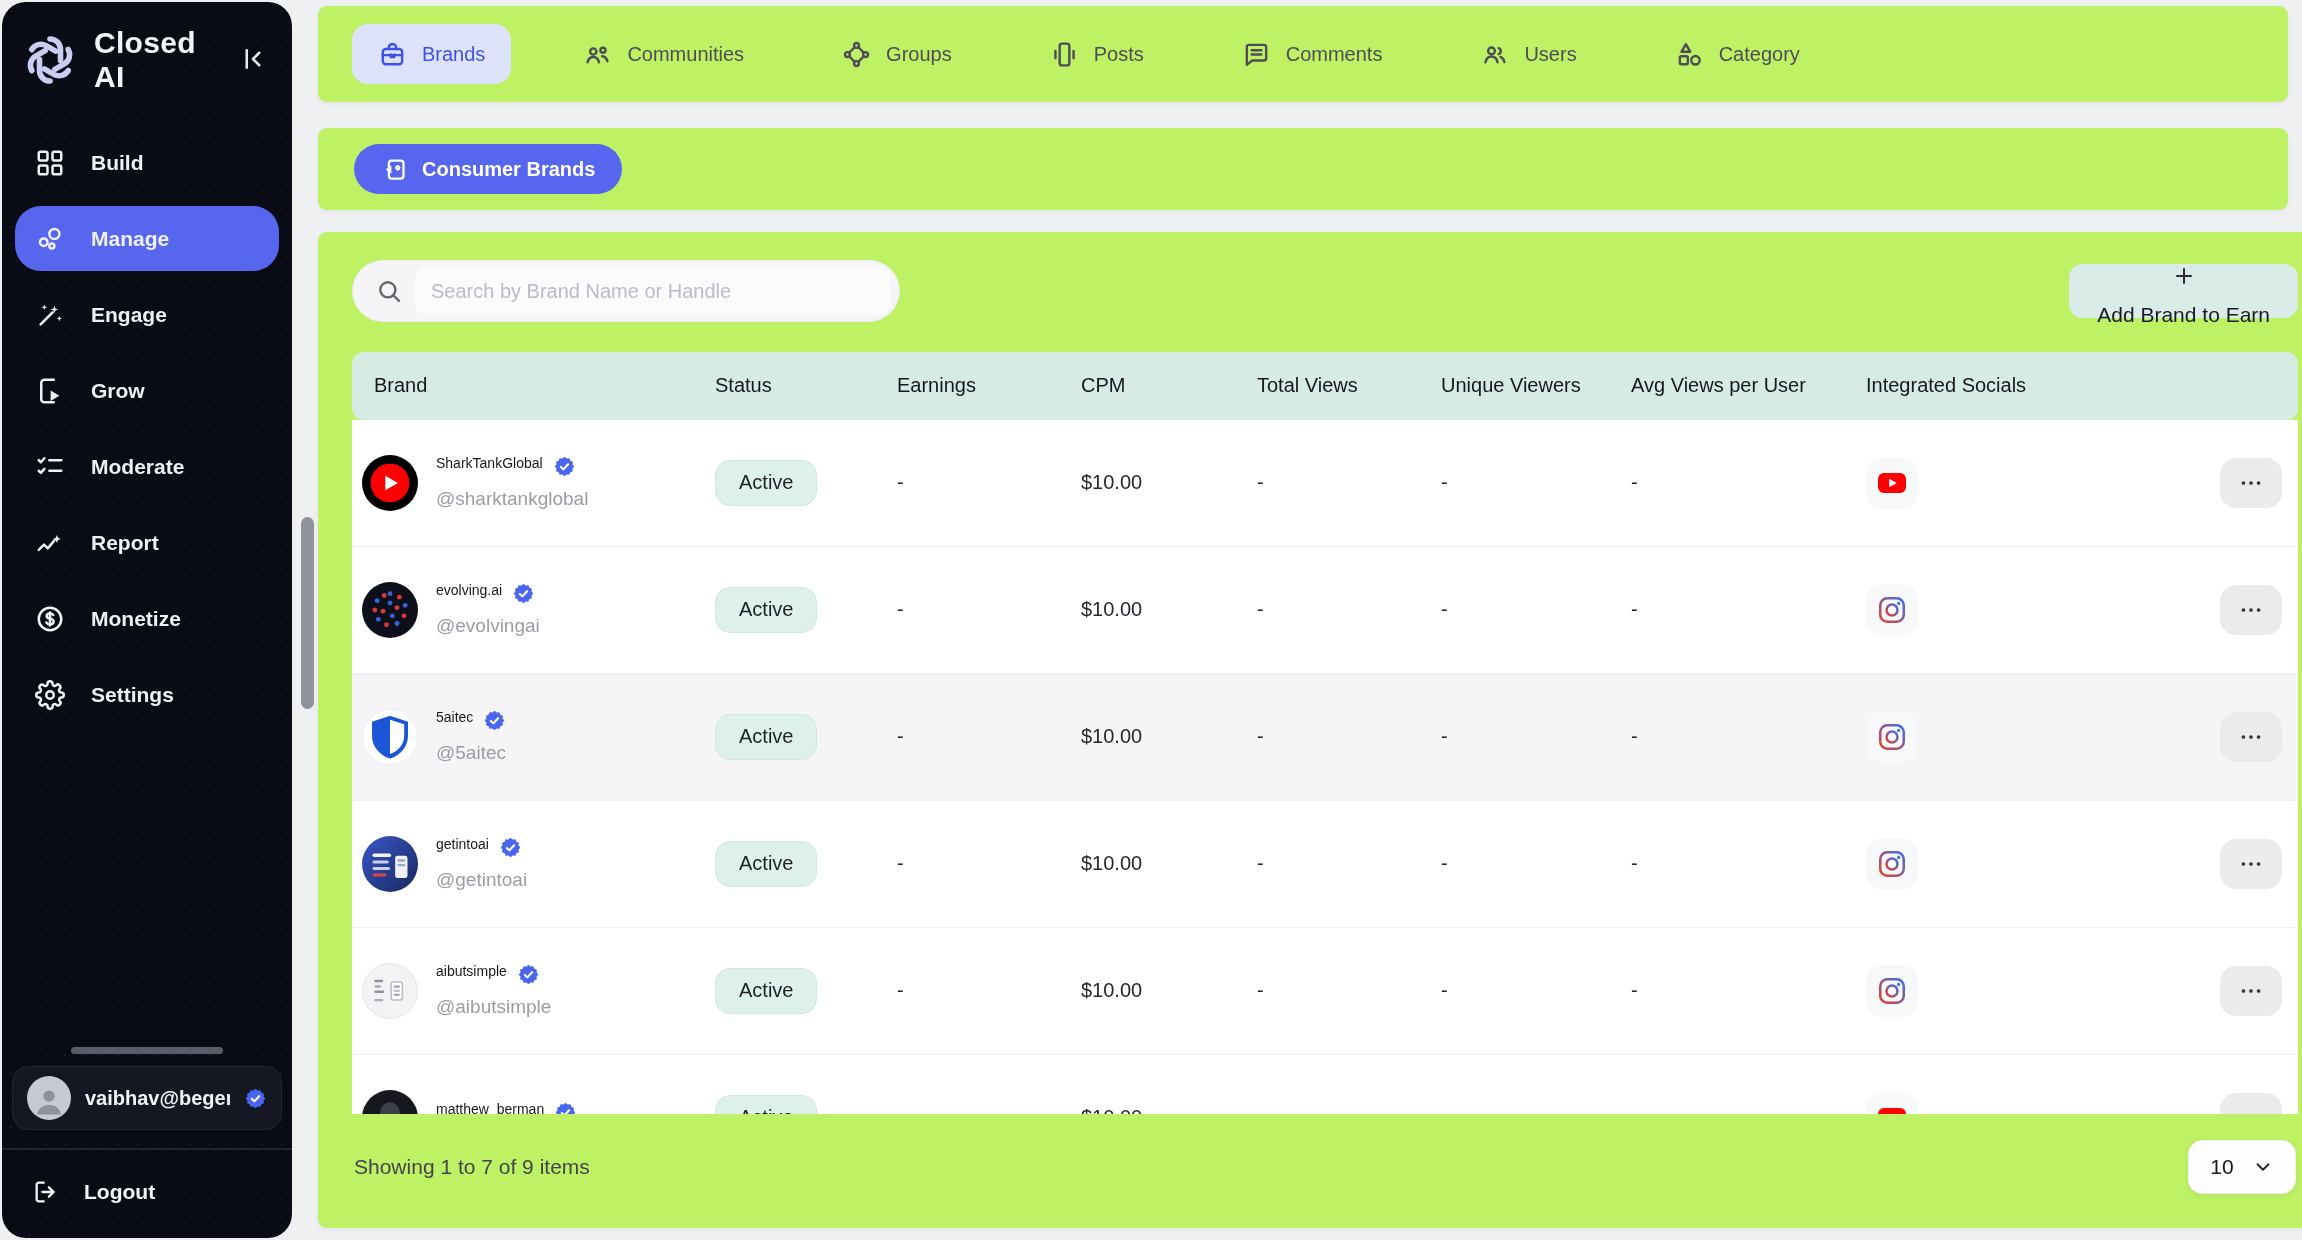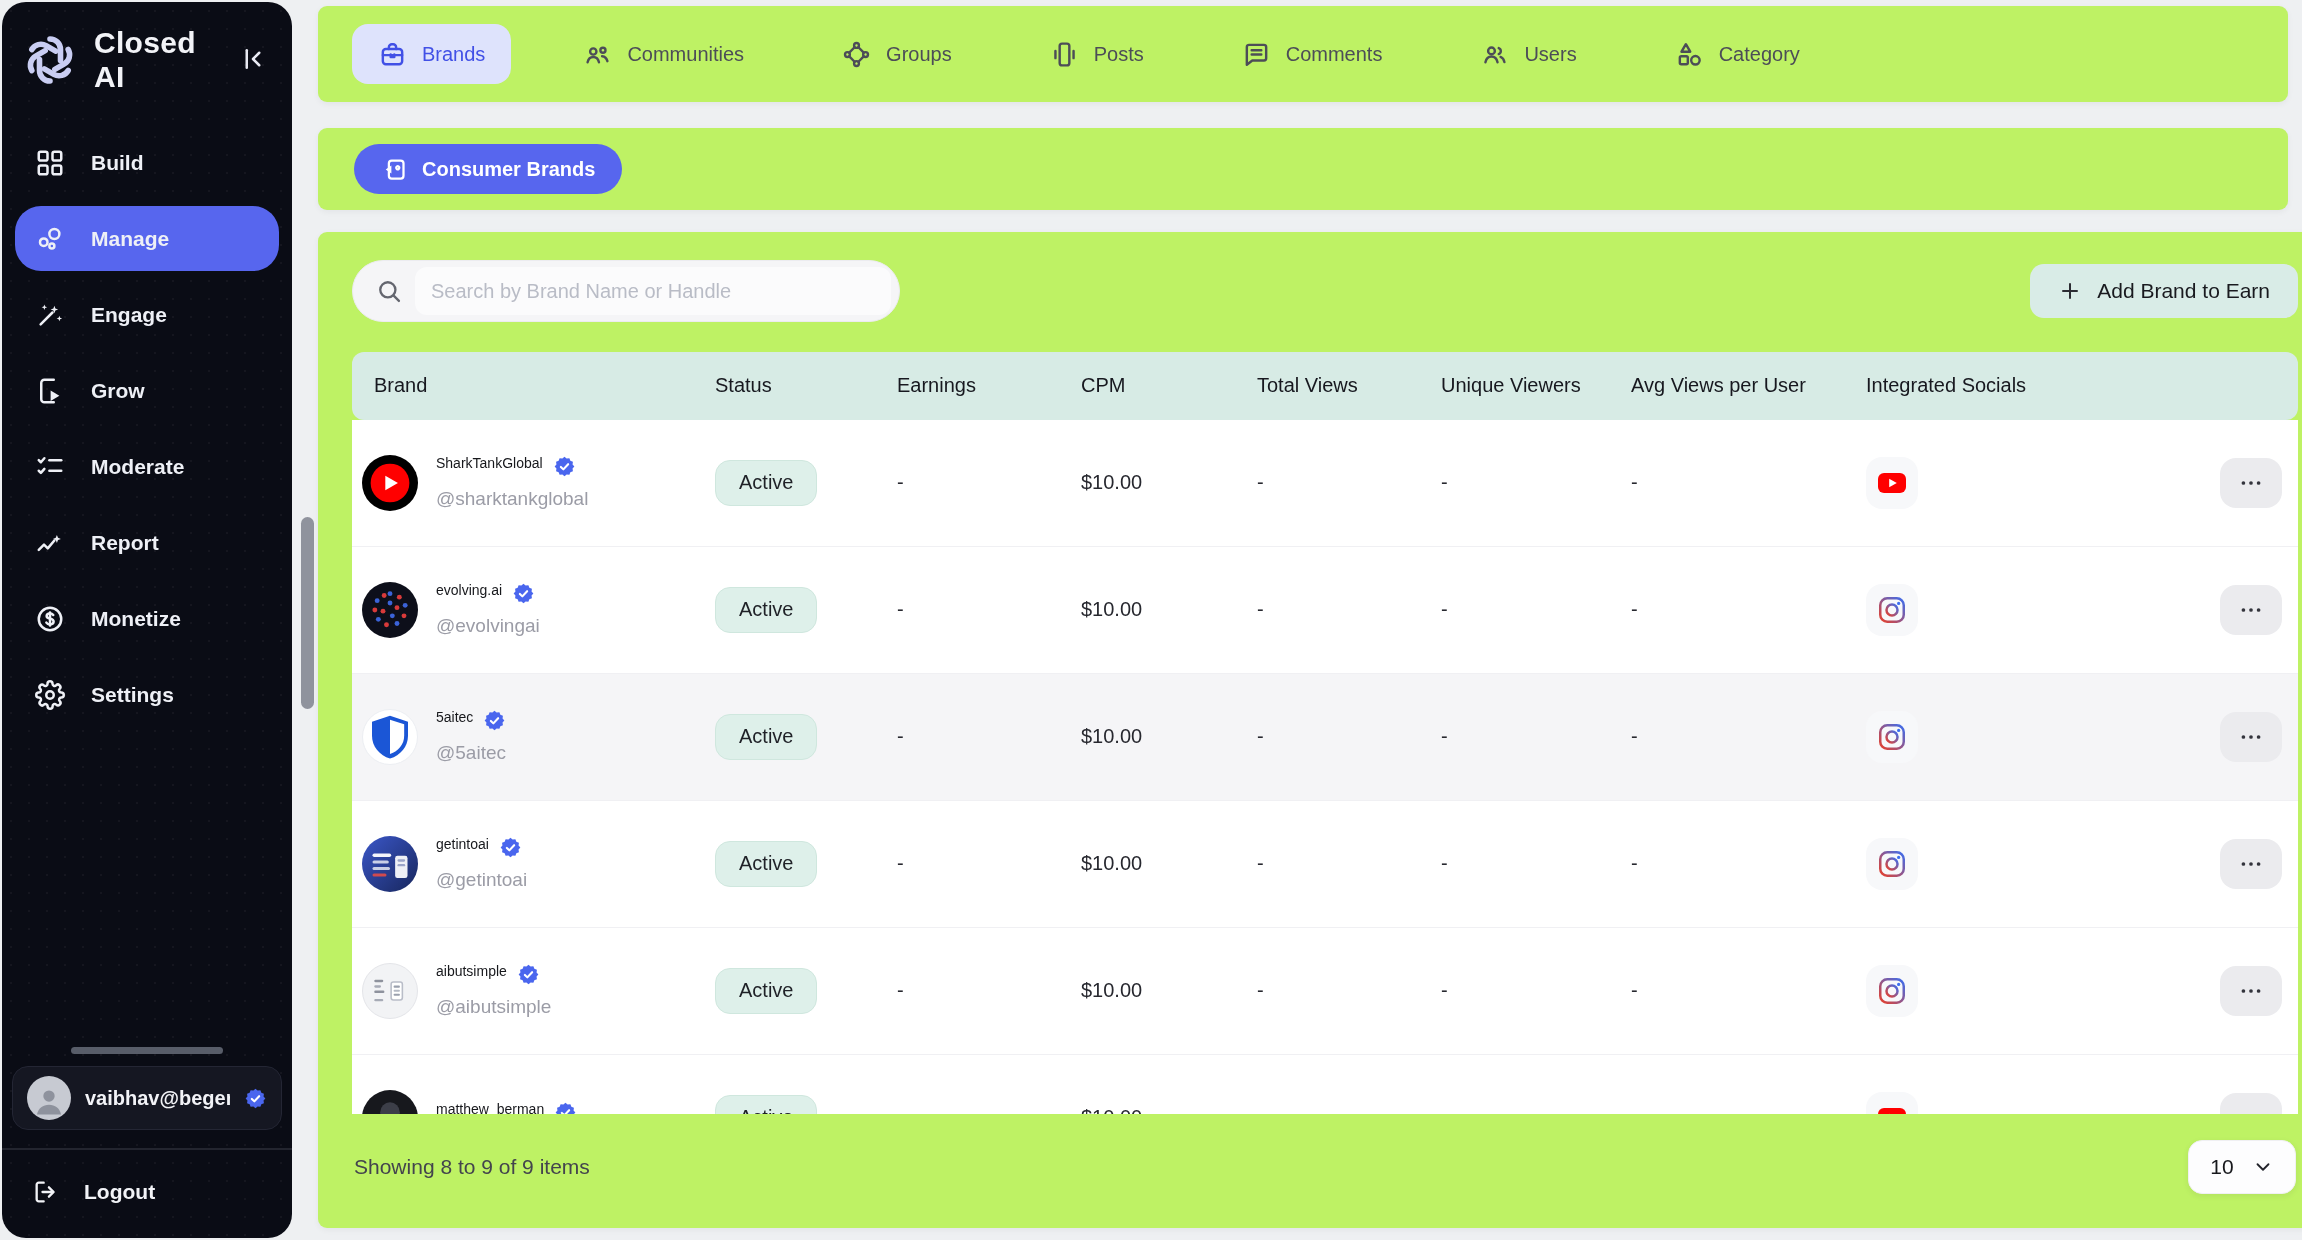--- a/index.html
+++ b/index.html
@@ -70,21 +70,21 @@
   .search-box { width:548px; height:62px; background:#f5f5f7; border:1px solid #ececf0;
     border-radius:31px; display:flex; align-items:center; gap:12px; padding:0 8px 0 22px; }
   .search-icon { width:28px; height:28px; display:flex; color:#64666f; flex:none; }
   .search-icon svg { width:100%; height:100%; }
   .search-field { flex:1; height:48px; background:#fbfbfc; border-radius:12px; display:flex; align-items:center; padding:0 16px; }
   .search-field input { width:100%; border:none; outline:none; background:transparent; font-size:20px;
     color:#3c3d45; font-family:inherit; }
   .search-field input::placeholder { color:#b9bcc6; }
   .add-btn { height:54px; padding:0 28px; background:var(--mint-button,#d9ece7); border:none; border-radius:14px;
     font-size:21px; color:#191a1f; display:flex; gap:15px; align-items:center; cursor:pointer;
-    font-weight:500; font-family:inherit; }
+    font-weight:500; font-family:inherit;flex-direction:column; }
   .add-btn .icon { width:24px; height:24px; display:flex; color:#2b2c33; }
   .add-btn .icon svg { width:100%; height:100%; }
 
   .grid-cols { display:grid; grid-template-columns:345px 182px 184px 176px 184px 190px 235px 230px 1fr; }
   .thead { margin-top:30px; background:var(--mint-header,#d7ebe5); border-radius:12px; height:68px; align-items:center; }
   .thead .th { font-size:20px; font-weight:500; color:#17181f; padding-left:18px; }
   .thead .th:first-child { padding-left:22px; }
 
   .rows-viewport { height:695px; overflow:hidden; }
   .trow { height:127px; align-items:center; border-bottom:1.5px solid #f0f0f3; background:#fff; }
@@ -677,21 +677,21 @@
                   <circle cx="5" cy="12" r="1.7"></circle>
                   <circle cx="12" cy="12" r="1.7"></circle>
                   <circle cx="19" cy="12" r="1.7"></circle>
                 </svg>
               </button>
     </div>
   </div>
         </div>
 
       <div class="footer">
-        <span class="footer-text">Showing 8 to 9 of 9 items</span>
+        <span class="footer-text">Showing 1 to 7 of 9 items</span>
         <button class="pagesize">
           <span>10</span>
           <span class="icon">
               <svg viewBox="0 0 24 24" fill="none" stroke="currentColor" stroke-width="2" stroke-linecap="round" stroke-linejoin="round">
                 <path d="M6 9l6 6 6-6"></path>
               </svg>
             </span>
         </button>
       </div>
     </div>

